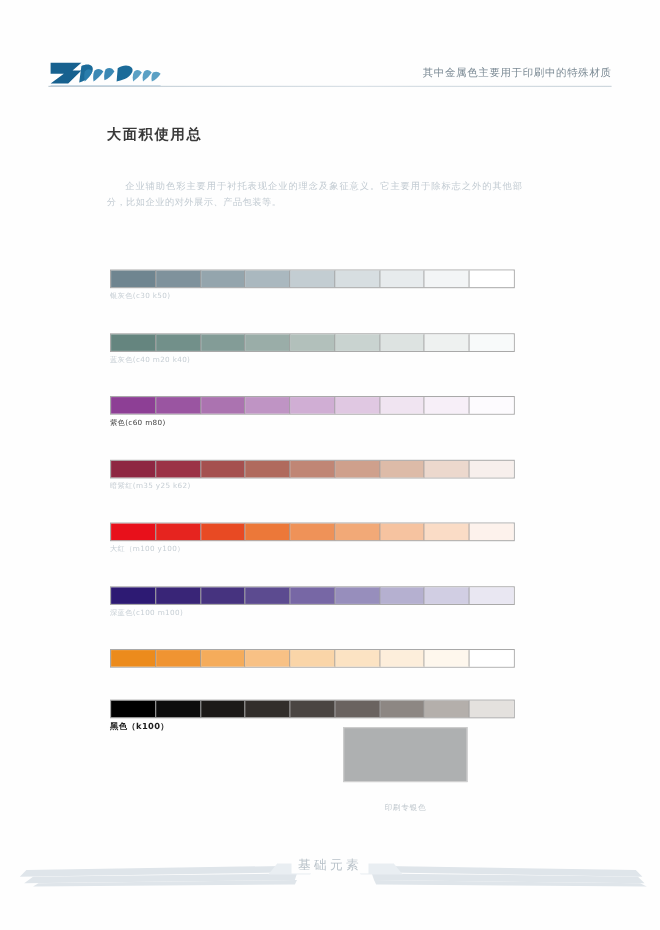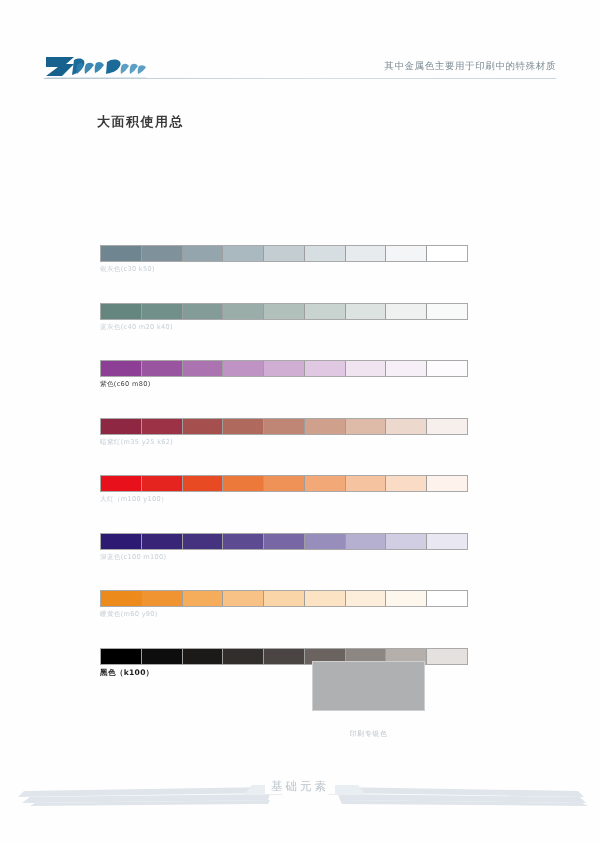--- a/index.html
+++ b/index.html
@@ -107,20 +107,21 @@
       </svg>
     </div>
 
     <div class="header-title">其中金属色主要用于印刷中的特殊材质</div>
     <div class="header-rule"></div>
   </div>
 
   <div class="page-title">大面积使用总</div>
 
   <div class="intro">
+    <p>企业辅助色彩主要用于衬托表现企业的理念及象征意义。它主要用于除标志之外的其他部分，比如企业的对外展示、产品包装等。</p>
   </div>
 
   <div class="swatches" id="swatch-host">
       <div class="sw-row">
         <div class="sw-bar">
           <div class="sw-cell" title="#6f8590" style="background: rgb(111, 133, 144);"></div>
           <div class="sw-cell" title="#7f929c" style="background: rgb(127, 146, 156);"></div>
           <div class="sw-cell" title="#94a5ad" style="background: rgb(148, 165, 173);"></div>
           <div class="sw-cell" title="#aab8bf" style="background: rgb(170, 184, 191);"></div>
           <div class="sw-cell" title="#c3cdd2" style="background: rgb(195, 205, 210);"></div>
@@ -206,21 +207,20 @@
           <div class="sw-cell" title="#ec8b1c" style="background: rgb(236, 139, 28);"></div>
           <div class="sw-cell" title="#f09432" style="background: rgb(240, 148, 50);"></div>
           <div class="sw-cell" title="#f5ac5b" style="background: rgb(245, 172, 91);"></div>
           <div class="sw-cell" title="#f8c185" style="background: rgb(248, 193, 133);"></div>
           <div class="sw-cell" title="#fad5a8" style="background: rgb(250, 213, 168);"></div>
           <div class="sw-cell" title="#fce3c3" style="background: rgb(252, 227, 195);"></div>
           <div class="sw-cell" title="#fdeedb" style="background: rgb(253, 238, 219);"></div>
           <div class="sw-cell" title="#fef7ed" style="background: rgb(254, 247, 237);"></div>
           <div class="sw-cell" title="#ffffff" style="background: rgb(255, 255, 255);"></div>
         </div>
-        <div class="sw-label ">暖黄色(m60 y90)</div>
       </div>
       <div class="sw-row">
         <div class="sw-bar">
           <div class="sw-cell" title="#000000" style="background: rgb(0, 0, 0);"></div>
           <div class="sw-cell" title="#0d0d0d" style="background: rgb(13, 13, 13);"></div>
           <div class="sw-cell" title="#1c1a18" style="background: rgb(28, 26, 24);"></div>
           <div class="sw-cell" title="#322e2b" style="background: rgb(50, 46, 43);"></div>
           <div class="sw-cell" title="#4a4542" style="background: rgb(74, 69, 66);"></div>
           <div class="sw-cell" title="#6a6360" style="background: rgb(106, 99, 96);"></div>
           <div class="sw-cell" title="#8d8783" style="background: rgb(141, 135, 131);"></div>

